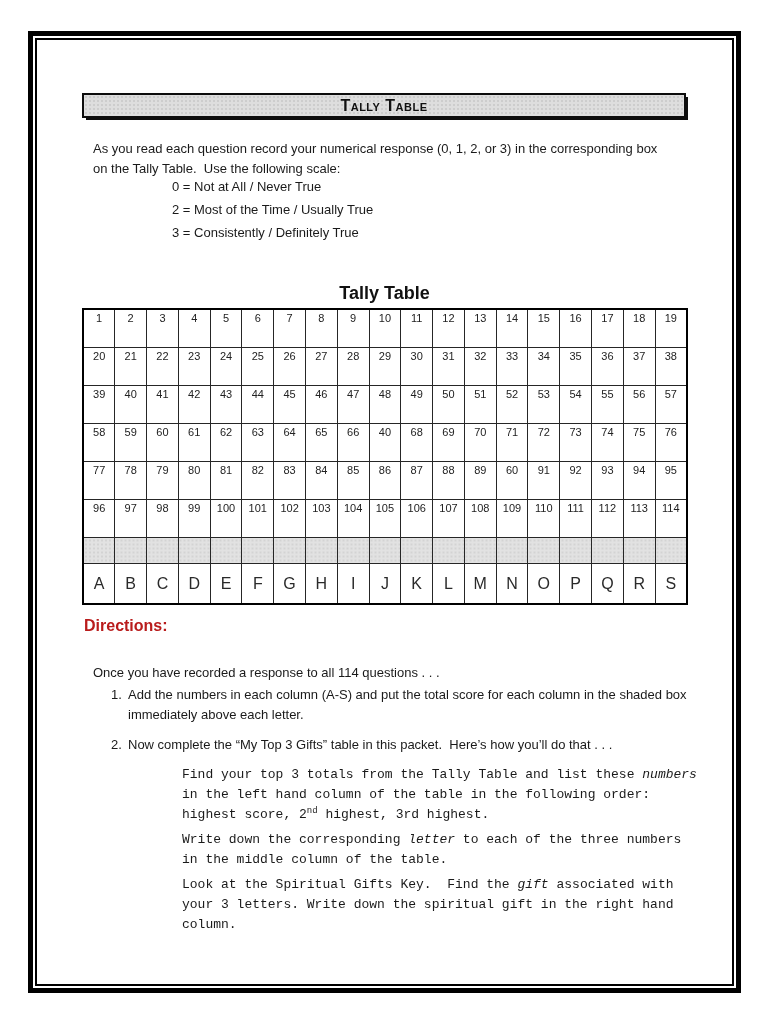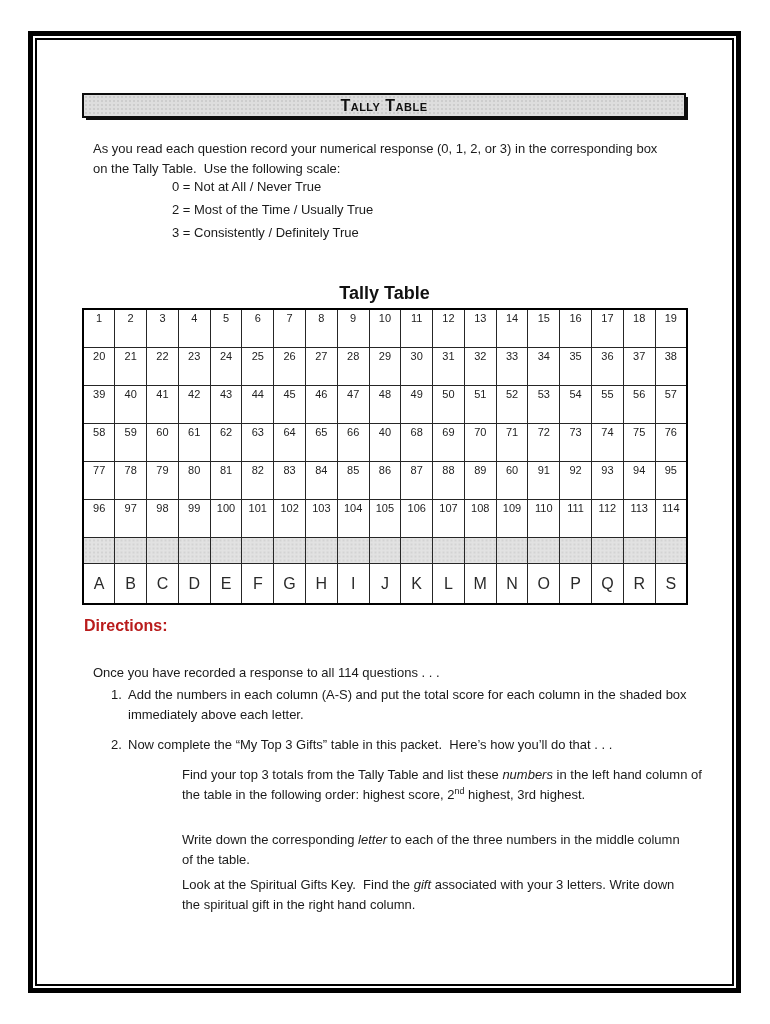--- a/index.html
+++ b/index.html
@@ -60,21 +60,21 @@
   }
 
   
   .dir-heading { position:absolute; left:84px; top:617px; margin:0; font-size:16px; font-weight:bold; color:#b91c1c; }
   .once { position:absolute; left:85px; top:655px; margin:8px; font-size:13px; line-height:20px; white-space:pre-wrap; }
   .list-item { position:absolute; display:flex; font-size:13px; line-height:20px; }
   .li1 { left:111px; top:685px; }
   .li2 { left:111px; top:735px; }
   .li-num { width:17px; flex:none; }
   .li-text { white-space:pre-wrap; width:575px; }
-  .sub-para { position:absolute; left:182px; margin:0; font-size:13px; line-height:20px; white-space:pre-wrap; }
+  .sub-para { position:absolute; left:182px; margin:0; font-size:13px; line-height:20px; white-space:pre-wrap;font-family:Liberation Mono, monospace; }
   .p1 { top:765px; width:520px; }
   .p2 { top:830px; width:500px; }
   .p3 { top:875px; width:508px; }
   .it { font-style:italic; }
   sup { font-size:9px; line-height:0; vertical-align:super; }
 </style>
 </head>
 <body>
 
 <div class="frame">

